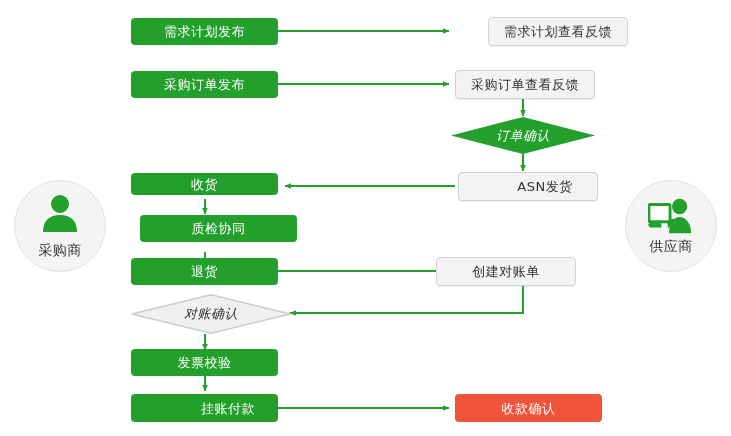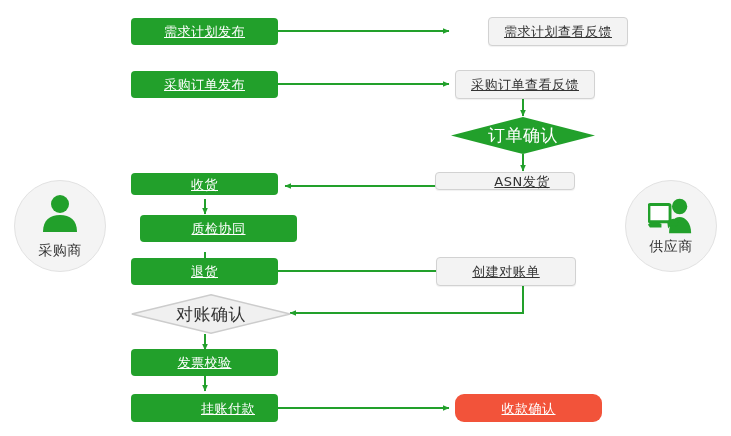--- a/index.html
+++ b/index.html
@@ -32,21 +32,20 @@
     box-sizing: border-box;
     display: flex;
     align-items: center;
     justify-content: center;
     font-size: 13px;
     line-height: 1;
     letter-spacing: 0.5px;
     white-space: nowrap;
     border-radius: 4px;
     z-index: 3;
-    text-decoration: underline;
   }
   .node.green {
     background: #22a02b;
     color: #ffffff;
   }
   .node.orange {
     background: #f2533a;
     color: #ffffff;
   }
   .node.plain {
@@ -63,24 +62,25 @@
   }
   .diamond .dlabel {
     position: absolute;
     left: 0;
     top: 0;
     width: 100%;
     height: 100%;
     display: flex;
     align-items: center;
     justify-content: center;
-    font-size: 17px;
+    font-size: 13px;
     letter-spacing: 0.5px;
     white-space: nowrap;
     z-index: 2;
+    font-style: italic;
   }
   .diamond.green .dlabel { color: #ffffff; }
   .diamond.plain .dlabel { color: #333333; }
   .diamond svg { position: absolute; left: 0; top: 0; }
 
   
   .actor {
     position: absolute;
     width: 92px;
     height: 92px;
@@ -179,36 +179,36 @@
 
   <div class="node plain" style="left:455px; top:70px; width:140px; height:29px;">采购订单查看反馈</div>
 
   <div class="diamond green" style="left:451px; top:117px; width:144px; height:37px;">
     <svg width="144" height="37" viewBox="0 0 144 37" xmlns="http://www.w3.org/2000/svg">
       <polygon points="72,0 144,18.5 72,37 0,18.5" fill="#22a02b"></polygon>
     </svg>
     <span class="dlabel">订单确认</span>
   </div>
 
-  <div class="node plain" style="left:435px; top:172px; width:140px; height:18px;padding-left:34px;">ASN发货</div>
+  <div class="node plain" style="left:458px; top:172px; width:140px; height:29px;padding-left:34px;">ASN发货</div>
 
   <div class="node green" style="left:131px; top:173px; width:147px; height:22px;">收货</div>
 
   <div class="node green" style="left:140px; top:215px; width:157px; height:27px;">质检协同</div>
 
   <div class="node green" style="left:131px; top:258px; width:147px; height:27px;">退货</div>
 
   <div class="node plain" style="left:436px; top:257px; width:140px; height:29px;">创建对账单</div>
 
   <div class="diamond plain" style="left:131px; top:294px; width:160px; height:40px;">
     <svg width="160" height="40" viewBox="0 0 160 40" xmlns="http://www.w3.org/2000/svg">
       <polygon points="80,0.8 159.2,20 80,39.2 0.8,20" fill="#f0f0f0" stroke="#cccccc" stroke-width="1.4"></polygon>
     </svg>
     <span class="dlabel">对账确认</span>
   </div>
 
   <div class="node green" style="left:131px; top:349px; width:147px; height:27px;">发票校验</div>
 
   <div class="node green" style="left:131px; top:394px; width:147px; height:28px;padding-left:47px;">挂账付款</div>
 
-  <div class="node orange" style="left:455px; top:394px; width:147px; height:28px;border-radius:9px;">收款确认</div>
+  <div class="node orange" style="left:455px; top:394px; width:147px; height:28px;">收款确认</div>
 
 </div>
 
 </body></html>

